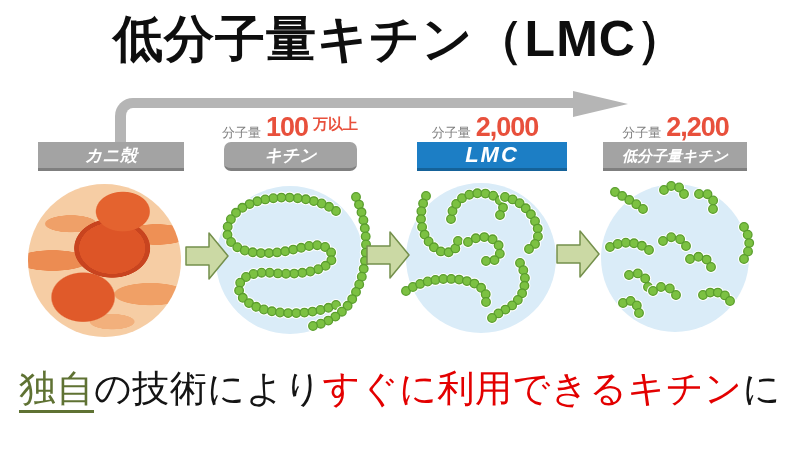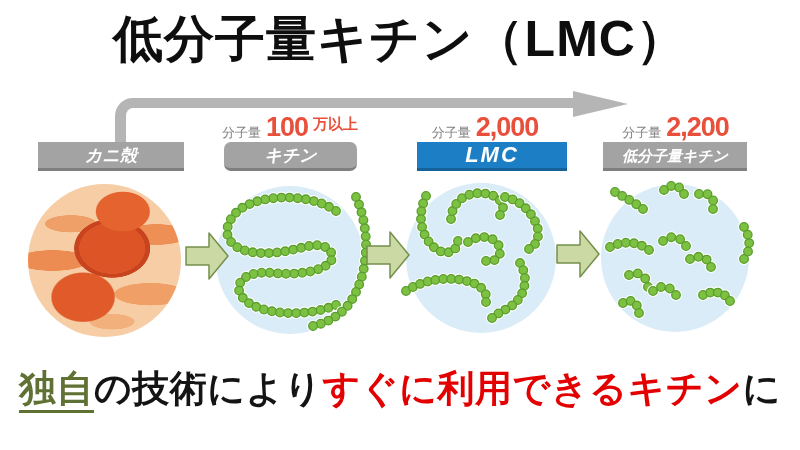--- a/index.html
+++ b/index.html
@@ -62,21 +62,21 @@
   }
   
   #molecule-svg{position:absolute;left:0;top:0;z-index:1;}
   .mol-bg{fill:var(--circle_blue);}
   .bead-halo{fill:#ffffff;}
   .bead{fill:var(--bead_green);stroke:var(--bead_edge);stroke-width:1.3;}
   .flow-arrow{fill:var(--flow_arrow_fill);stroke:var(--flow_arrow_edge);stroke-width:1.5;stroke-linejoin:round;}
   
   .bottom-msg{
     position:absolute;left:0;right:0;top:366px;text-align:center;z-index:2;
-    font-size:37px;font-weight:bold;color:#141414;line-height:1.25;letter-spacing:0.5px;
+    font-size:37px;font-weight:normal;color:#141414;line-height:1.25;letter-spacing:0.5px;
   }
   .msg-olive{color:var(--accent_olive);border-bottom:3px solid var(--accent_olive);padding-bottom:1px;}
   .msg-red{color:var(--accent_red);}
 </style>
 </head>
 <body>
 
 <div class="slide">
 
   <div class="title">低分子量キチン（LMC）</div>

